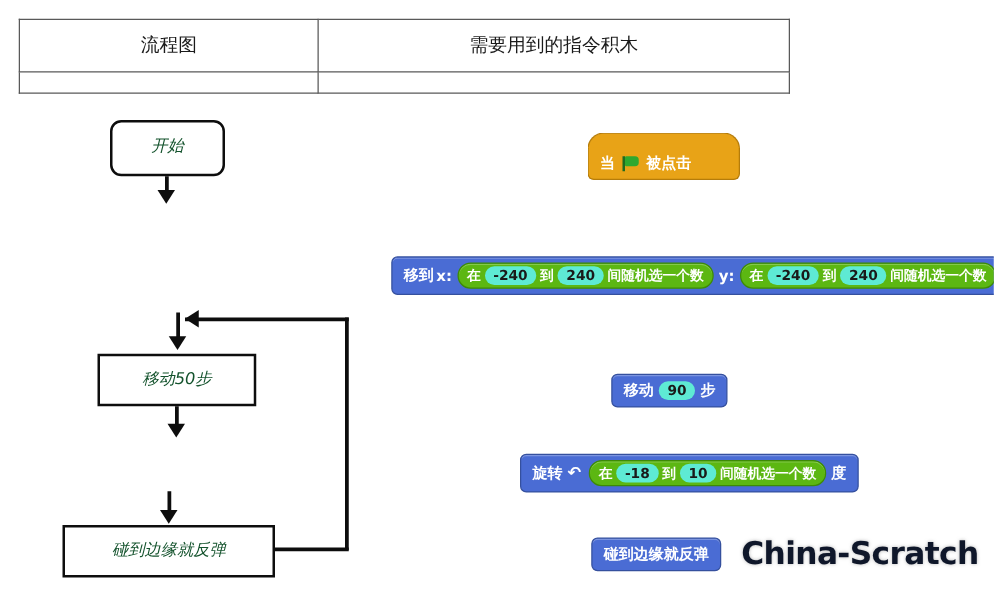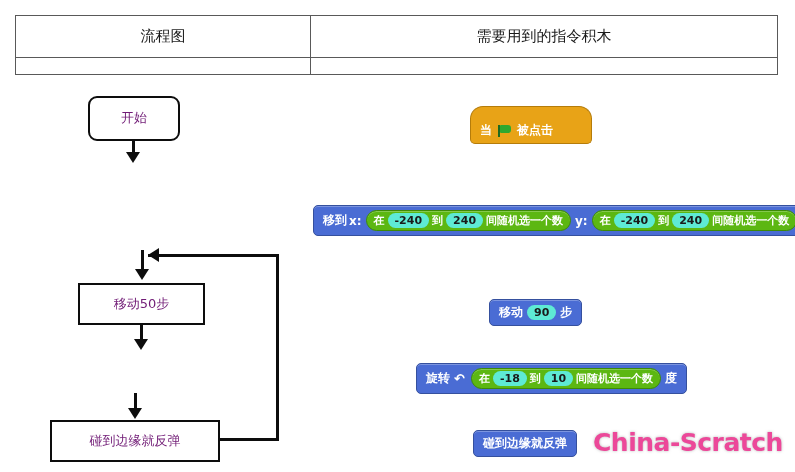--- a/index.html
+++ b/index.html
@@ -5,21 +5,21 @@
   html,body{margin:0;padding:0;}
   body{
     width:795px;height:472px;
     background:#ffffff;
     font-family:"Liberation Sans","DejaVu Sans",sans-serif;
     position:relative;
     overflow:hidden;
   }
   
   .tbl{
-    position:absolute;left:15px;top:15px;width:763px;
+    position:absolute;left:15px;top:15px;width:617px;
     border-collapse:collapse;
   }
   .tbl td{
     border:1px solid #595959;
     text-align:center;
     vertical-align:middle;
     font-family:"Liberation Serif","DejaVu Serif",serif;
     font-size:15px;
     color:#1a1a1a;
     padding:0;
@@ -32,23 +32,24 @@
   
   .flow{position:absolute;left:0;top:0;width:300px;height:472px;}
   .node{
     position:absolute;
     border:2px solid #0d0d0d;
     background:#ffffff;
     display:flex;align-items:center;justify-content:center;
     text-align:center;
     font-family:"DejaVu Sans","Liberation Sans",sans-serif;
     font-size:13px;
-    color:#701a75;
+    color:#14532d;
     line-height:1.55;
     box-sizing:border-box;
+    font-style:italic;
   }
   .node.start{
     left:88px;top:96px;width:92px;height:45px;
     border-radius:9px;
   }
   .node.n2{left:52px;top:163px;width:178px;height:87px;padding:0 10px;}
   .node.n3{left:78px;top:283px;width:127px;height:42px;}
   .node.n4{left:50px;top:351px;width:170px;height:42px;}
   .node.n5{left:50px;top:420px;width:170px;height:42px;}
 
@@ -136,21 +137,21 @@
 
   #blk-goto{left:313px;top:205px;}
   #blk-move{left:489px;top:299px;}
   #blk-turn{left:416px;top:363px;justify-content:flex-end;}
   #blk-bounce{left:473px;top:430px;}
 
   .watermark{
     position:absolute;left:593px;top:428px;
     font-family:"DejaVu Sans","Liberation Sans",sans-serif;
     font-size:25px;font-weight:bold;
-    color:#ec4899;
+    color:#0f172a;
     letter-spacing:-0.5px;
     text-shadow:0 0 3px rgba(120,120,120,.55);
   }
 </style>
 </head>
 <body>
 
 <table class="tbl">
   <tbody>
       <tr class="hrow">

